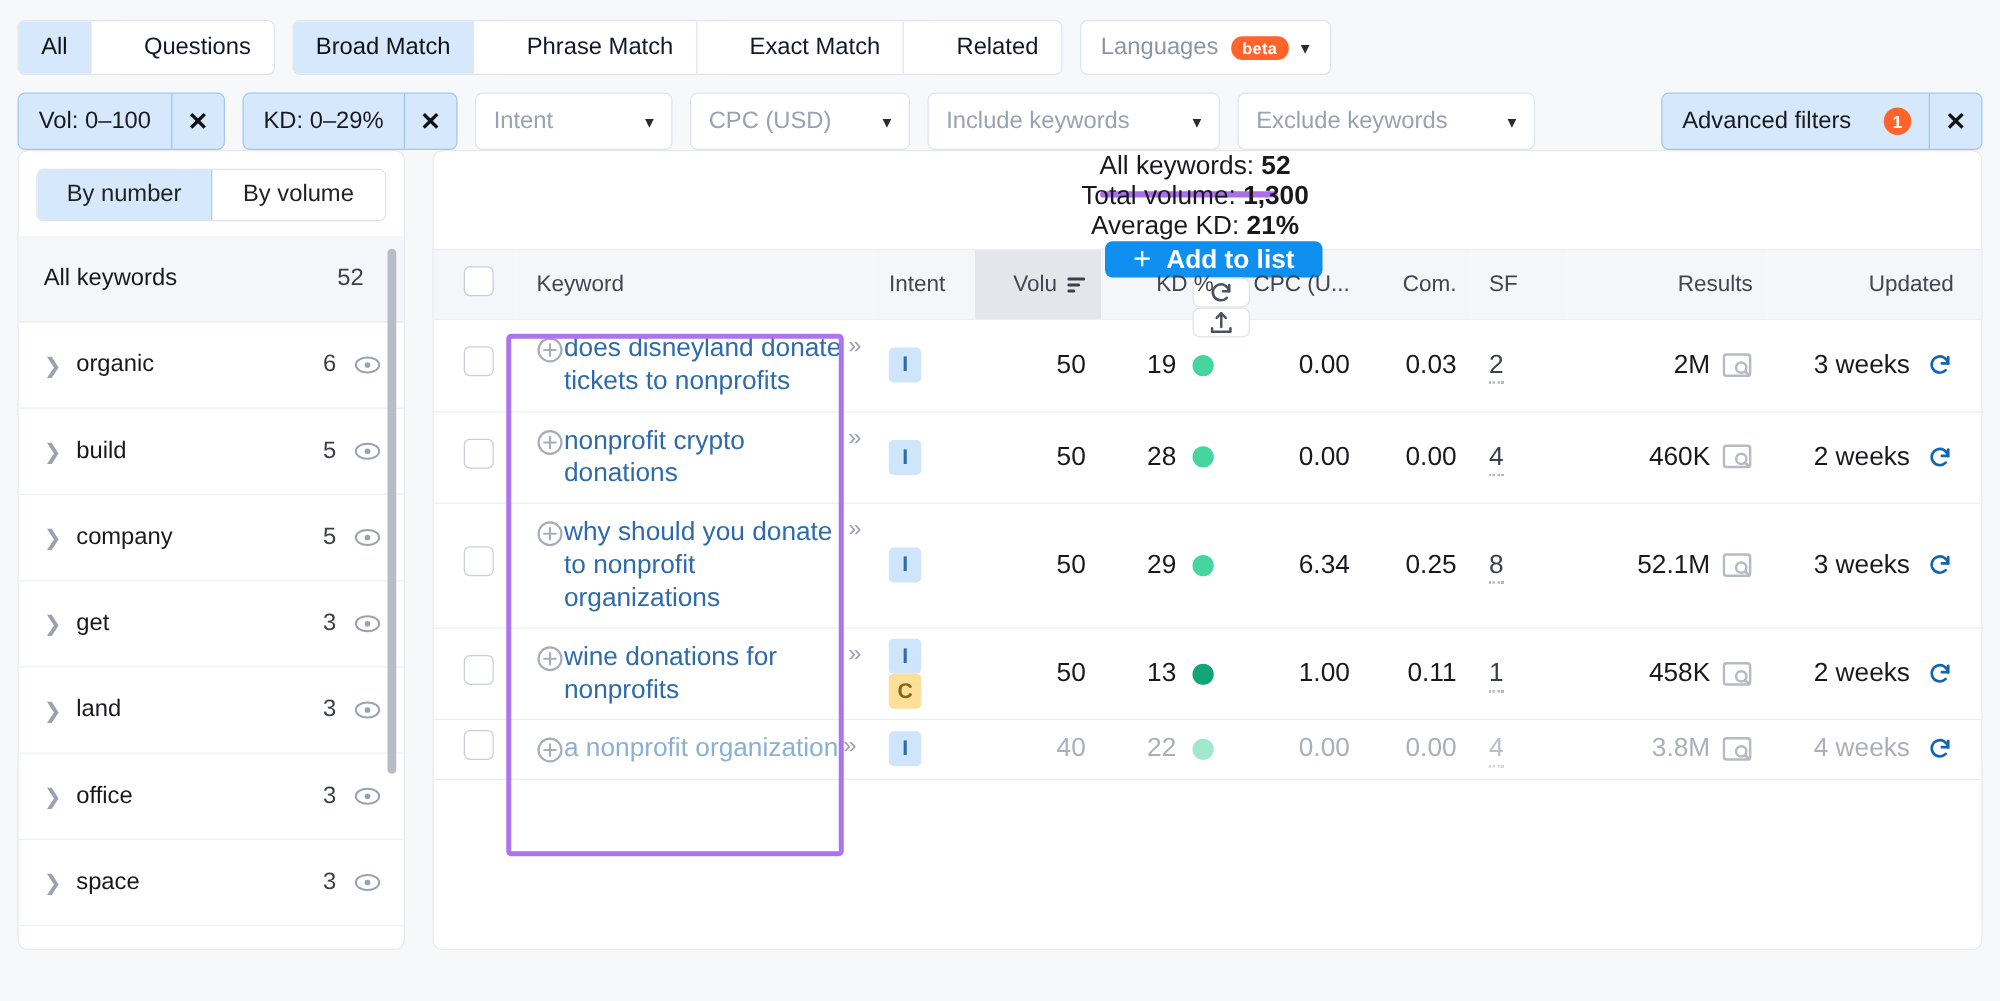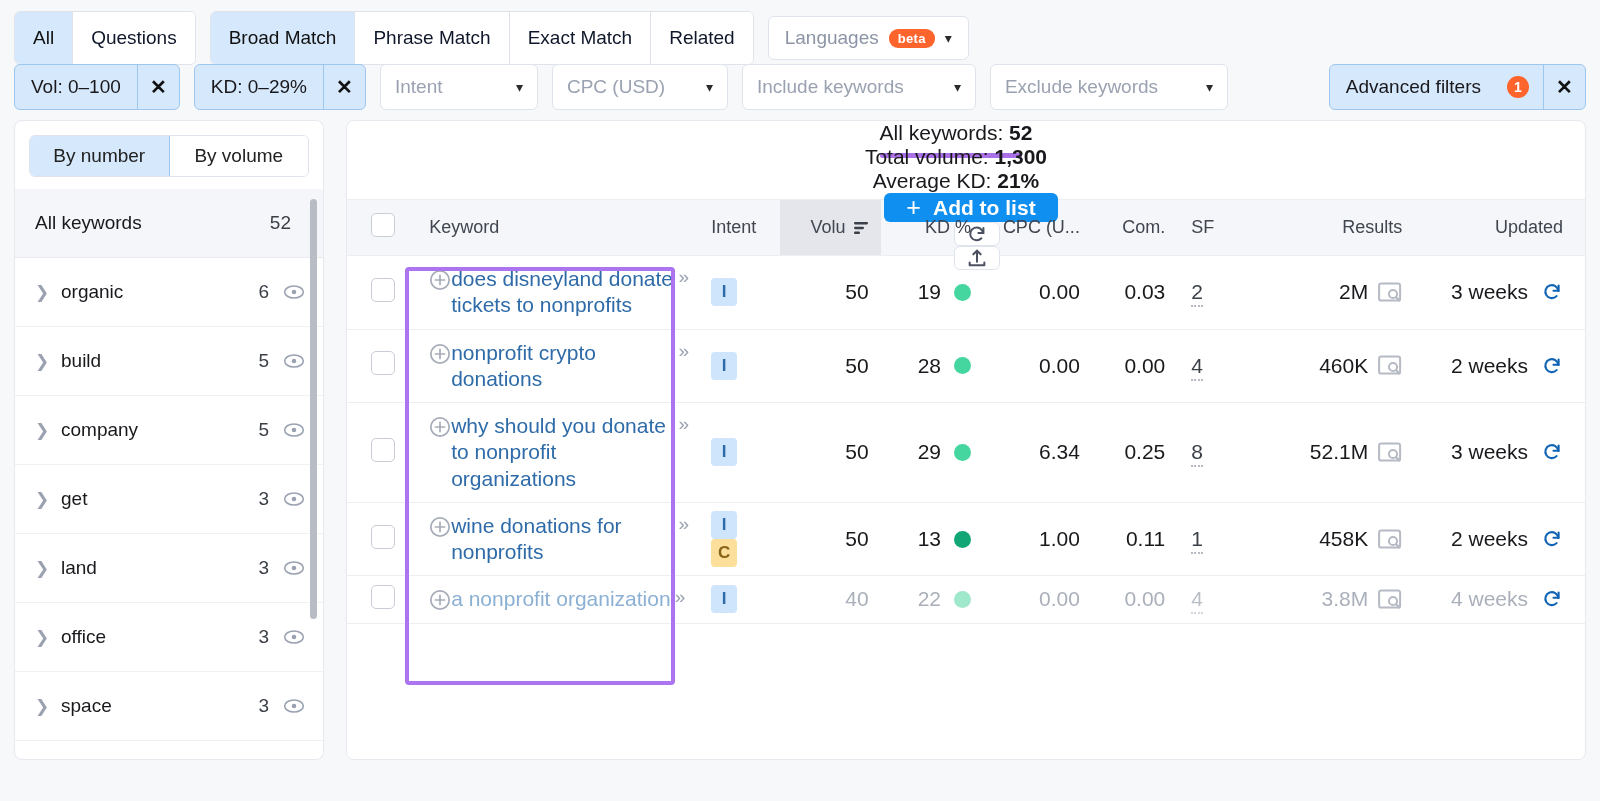--- a/index.html
+++ b/index.html
@@ -9,42 +9,42 @@
     font-family: "Liberation Sans", sans-serif;
     overflow: hidden;
   }
 
   
   .topbar { padding: 16px 14px 0 14px; }
   .row1 { display: flex; align-items: center; gap: 14px; height: 44px; }
   .seg-group {
     display: flex; background: #fff;
     border: 1px solid #dfe3eb; border-radius: 6px;
-    height: 54px; overflow: hidden;
+    height: 44px; overflow: hidden; gap: 24px;
   }
   .seg {
     display: flex; align-items: center; justify-content: center;
     padding: 0 18px; font-size: 19px; color: #0f172a; cursor: pointer;
     border-right: 1px solid #dfe3eb; background: #fff; white-space: nowrap;
   }
   .seg:last-child { border-right: none; }
   .seg.active { background: #d6e8fb; color: #111; }
   .pill-plain {
     display: flex; align-items: center; gap: 10px;
     background: #fff; border: 1px solid #dfe3eb; border-radius: 6px;
     height: 44px; padding: 0 16px; font-size: 19px; color: #8c95a6;
     cursor: pointer; white-space: nowrap;
   }
   .beta {
     background: #ff642d; color: #fff; font-size: 13px; font-weight: bold;
     border-radius: 9px; padding: 2px 9px; letter-spacing: .3px;
   }
   .chev { font-size: 14px; color: #2b2b2b; }
 
-  .row2 { display: flex; align-items: flex-end; gap: 14px; height: 36px; margin-top: 14px; }
+  .row2 { display: flex; align-items: flex-start; gap: 14px; height: 36px; margin-top: 14px; }
   .pill-active {
     display: flex; align-items: stretch; background: #d6e8fb;
     border: 1px solid #9ec7ee; border-radius: 6px; height: 46px;
     overflow: hidden; cursor: pointer;
   }
   .pill-active .lbl {
     display: flex; align-items: center; padding: 0 16px;
     font-size: 19px; color: #19181c; white-space: nowrap;
   }
   .pill-active .xbtn {

